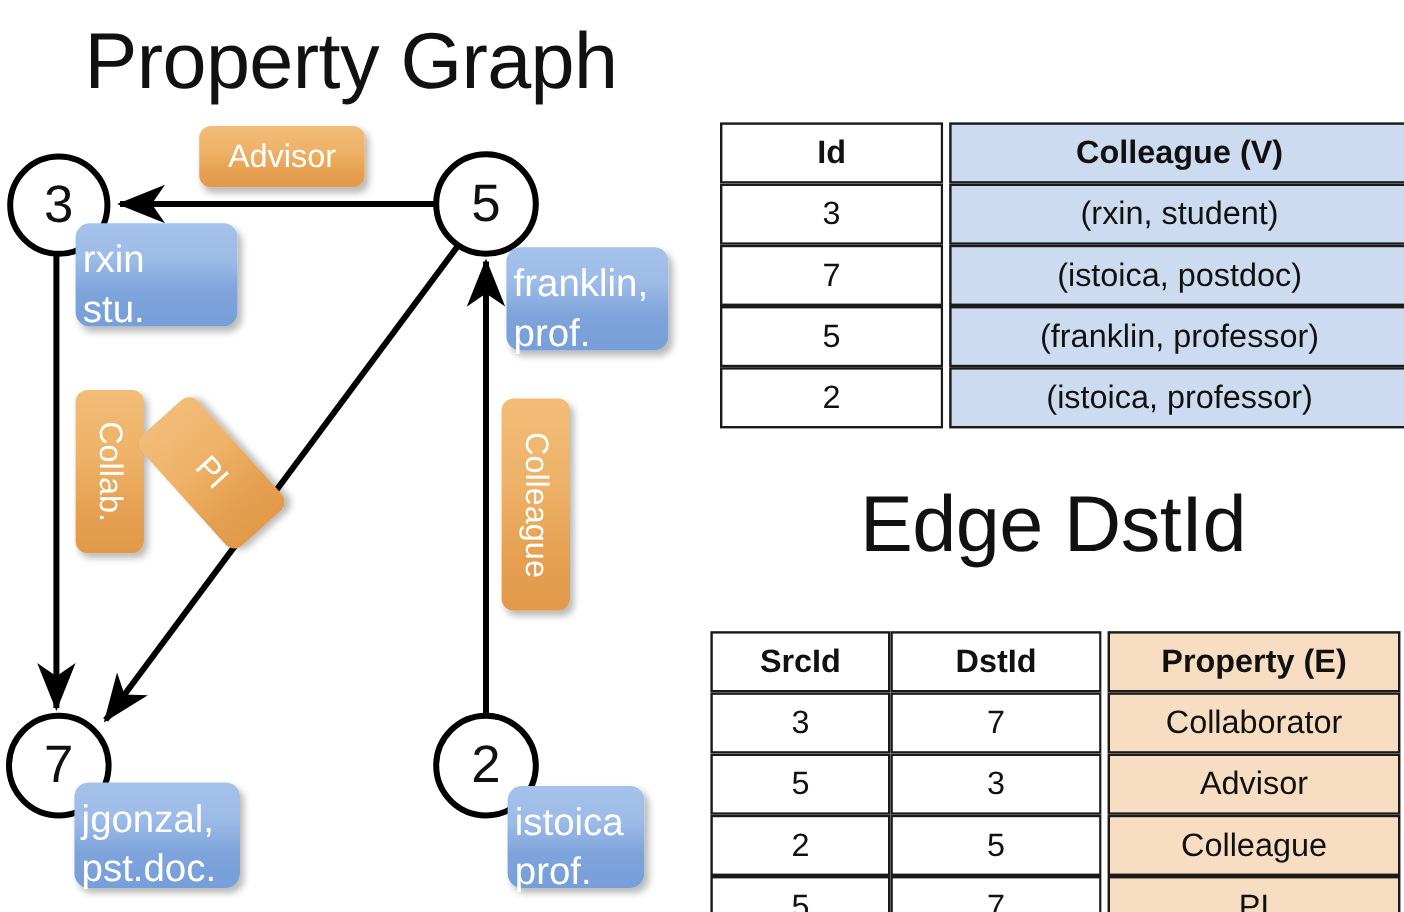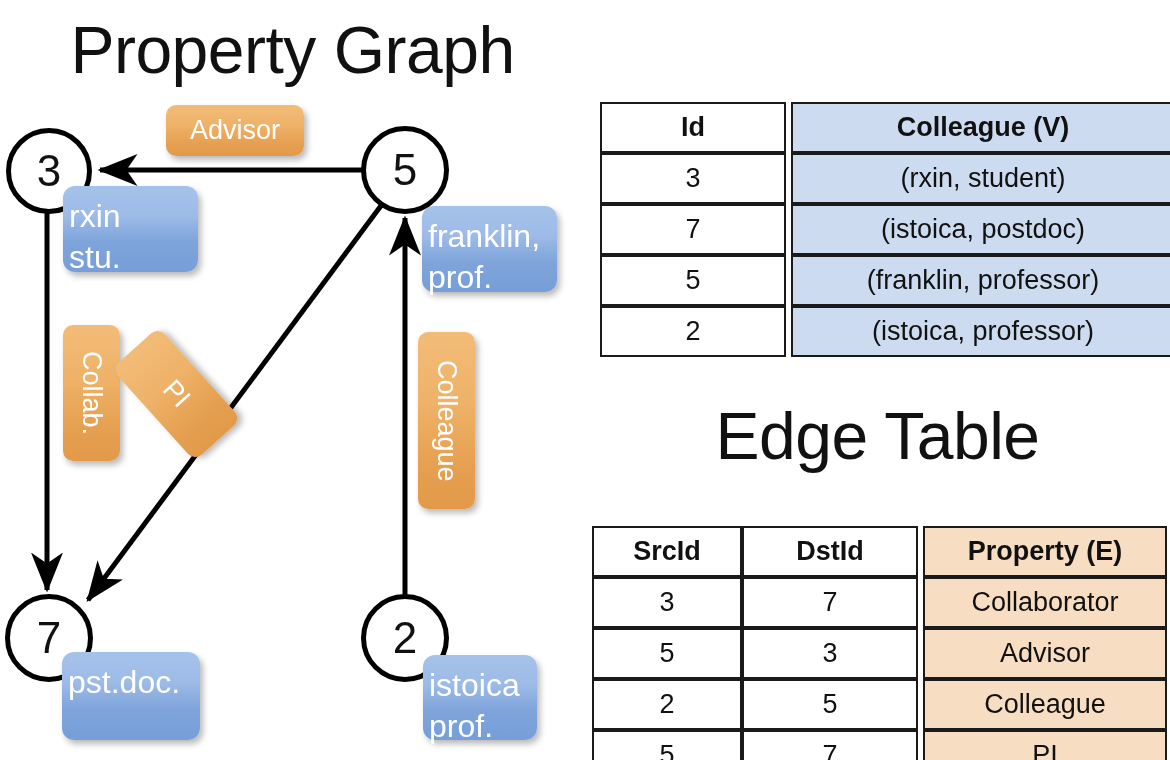--- a/index.html
+++ b/index.html
@@ -105,21 +105,21 @@
   #vertex-table{left:600px;top:102px;width:575px;}
   #edge-table{left:592px;top:490px;width:575px;margin-top:36px;}
   .col-sep{width:6px;border:none !important;background:#fff !important;height:auto !important;}
 </style>
 </head>
 <body>
 
 <div class="stage">
 
   <div class="title" id="title-property-graph">Property Graph</div>
-  <div class="title" id="title-edge-table">Edge Table</div>
+  <div class="title" id="title-edge-table">Edge DstId</div>
 
   <svg id="graph-svg" viewBox="0 0 585 760">
     <defs>
       <marker id="arrowhead" markerWidth="9" markerHeight="9" refX="7.5" refY="3.2" orient="auto" markerUnits="strokeWidth">
         <path d="M0,0 L8,3.2 L0,6.4 L2.2,3.2 z" fill="#000"></path>
       </marker>
     </defs>
 
     <line x1="366" y1="170" x2="100" y2="170" stroke="#000" stroke-width="5" marker-end="url(#arrowhead)"></line>
 
@@ -147,20 +147,21 @@
     <div>rxin</div>
     <div>stu.</div>
   </div>
 
   <div class="prop-box" style="left:422px;top:186px;width:135px;height:86px;margin-top:20px;">
     <div>franklin,</div>
     <div>prof.</div>
   </div>
 
   <div class="prop-box" style="left:62px;top:652px;width:138px;height:88px;">
+    <div>jgonzal,</div>
     <div>pst.doc.</div>
   </div>
 
   <div class="prop-box" style="left:423px;top:655px;width:114px;height:85px;">
     <div>istoica</div>
     <div>prof.</div>
   </div>
 
   <div class="edge-label" style="left:166px;top:105px;width:138px;height:51px;">
     <span>Advisor</span>

